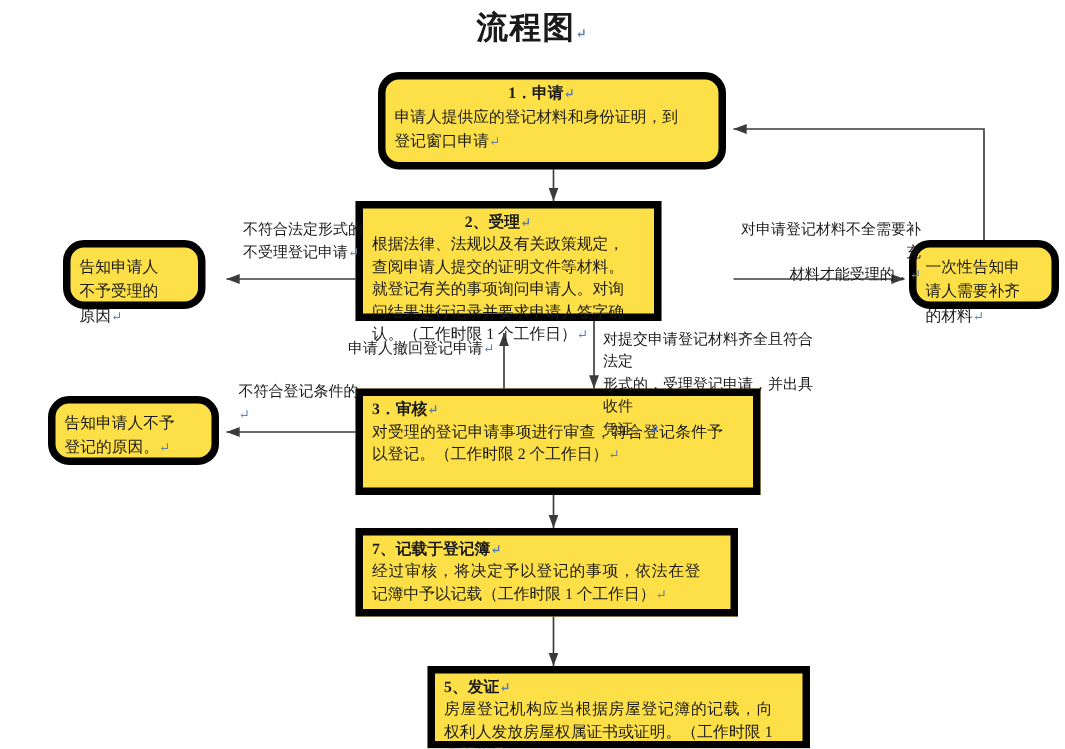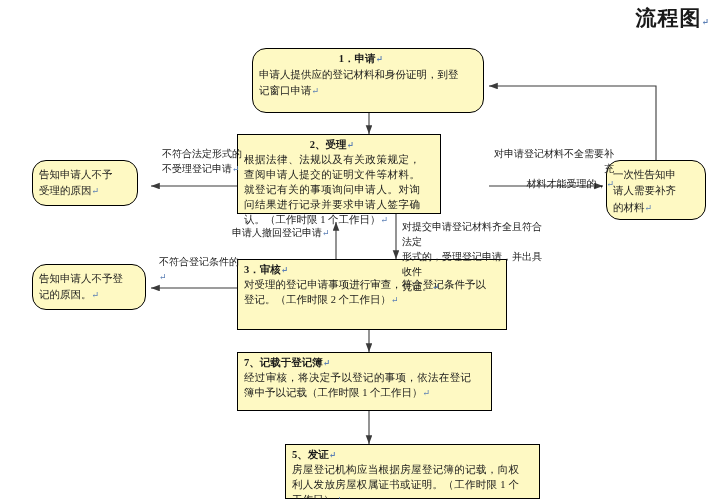--- a/index.html
+++ b/index.html
@@ -22,22 +22,22 @@
     position: absolute;
     left: 0;
     top: 0;
     width: 710px;
     height: 499px;
     pointer-events: none;
   }
   .node {
     position: absolute;
     box-sizing: border-box;
-    border: 1px solid #000000;
-    background: #fef9c3;
+    border: 5px solid #000000;
+    background: #fde047;
     padding: 3px 20px 2px 6px;
   }
   .node.rounded {
     border-radius: 14px;
   }
   .node .title {
     text-align: center;
     font-weight: bold;
     font-size: 10.5px;
     line-height: 1.35;
@@ -68,21 +68,21 @@
     line-height: 1.5;
     color: #1a1a1a;
     white-space: pre-line;
     word-break: break-all;
   }
   #page-title {
     position: absolute;
     left: 0;
     top: 4px;
     width: 710px;
-    text-align: right;
+    text-align: center;
     font-size: 21px;
     font-weight: bold;
     letter-spacing: 1px;
   }
 </style>
 </head>
 <body>
 
 <div id="canvas">
 
@@ -132,29 +132,29 @@
   <div class="node" style="left:237px; top:352px; width:255px; height:59px;">
     <div class="title left"><span>7、记载于登记簿</span><span class="pmark">↵</span></div>
     <div class="body"><span>经过审核，将决定予以登记的事项，依法在登记簿中予以记载（工作时限 1 个工作日）</span><span class="pmark">↵</span></div>
   </div>
 
   <div class="node" style="left:237px; top:444px; width:255px; height:55px;margin-left:48px;">
     <div class="title left"><span>5、发证</span><span class="pmark">↵</span></div>
     <div class="body"><span>房屋登记机构应当根据房屋登记簿的记载，向权利人发放房屋权属证书或证明。（工作时限 1 个工作日）</span><span class="pmark">↵</span></div>
   </div>
 
-  <div class="node rounded" style="left:32px; top:160px; width:106px; height:46px; padding-top:6px;">
+  <div class="node rounded" style="left:42px; top:160px; width:95px; height:46px; padding-top:6px;">
     <div class="body"><span>告知申请人不予受理的原因</span><span class="pmark">↵</span></div>
   </div>
 
   <div class="node rounded" style="left:32px; top:264px; width:114px; height:46px; padding-top:6px;">
     <div class="body"><span>告知申请人不予登记的原因。</span><span class="pmark">↵</span></div>
   </div>
 
-  <div class="node rounded" style="left:606px; top:160px; width:100px; height:60px; padding-top:6px;">
+  <div class="node rounded" style="left:606px; top:160px; width:100px; height:46px; padding-top:6px;">
     <div class="body"><span>一次性告知申请人需要补齐的材料</span><span class="pmark">↵</span></div>
   </div>
 
   <div class="edge-label" style="left:150px; top:146px; width:90px; text-align:left;margin-left:12px;"><span>不符合法定形式的
 不受理登记申请</span><span class="pmark">↵</span></div>
 
   <div class="edge-label" style="left:494px; top:146px; width:120px; text-align:right;"><span>对申请登记材料不全需要补充
 材料才能受理的，</span><span class="pmark">↵</span></div>
 
   <div class="edge-label" style="left:402px; top:219px; width:140px; text-align:left;"><span>对提交申请登记材料齐全且符合法定

